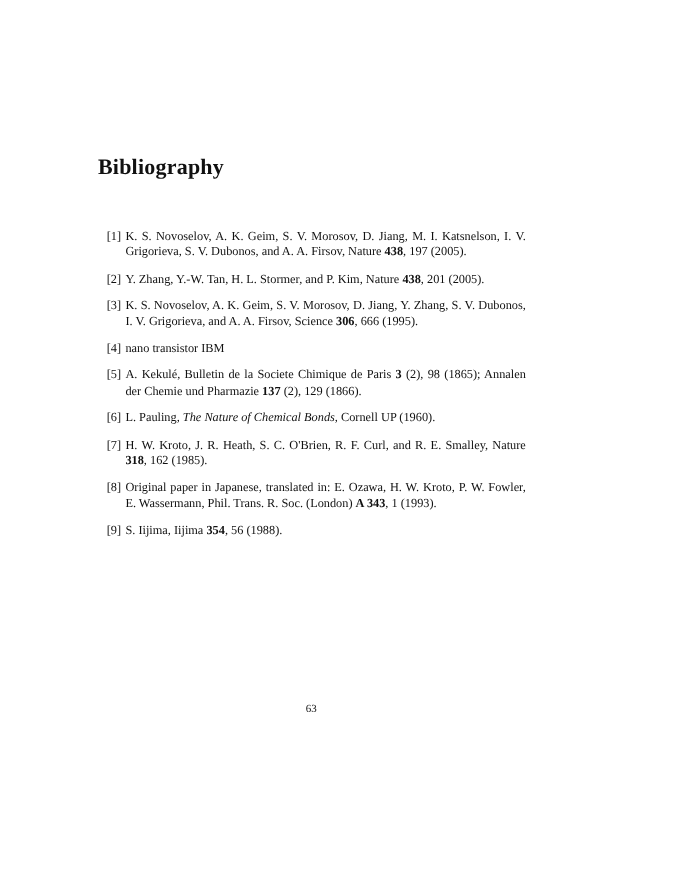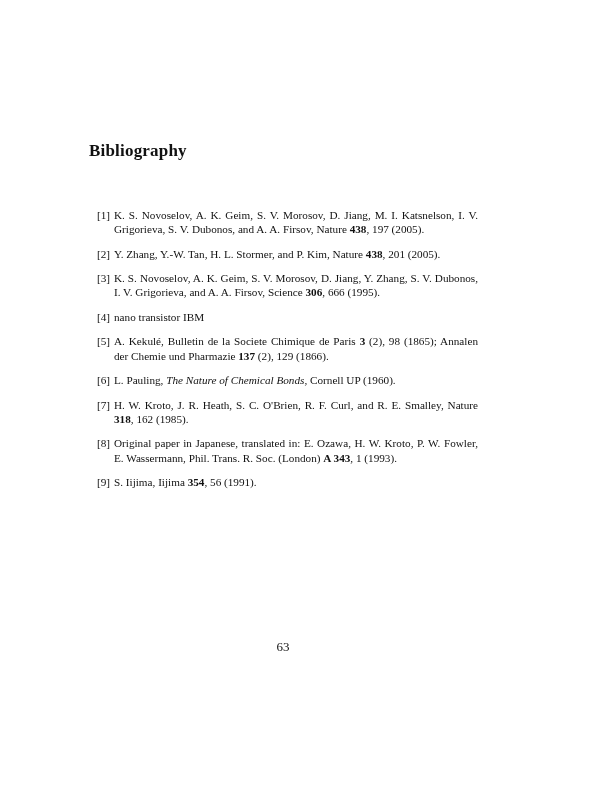--- a/index.html
+++ b/index.html
@@ -1,37 +1,37 @@
 <!DOCTYPE html>
 <html><head>
 <meta charset="utf-8">
 <style>
   html, body { margin: 0; padding: 0; background: #ffffff; }
   body { width: 612px; height: 792px; position: relative; overflow: hidden;
          font-family: "Liberation Serif", "DejaVu Serif", serif; color: #111; }
-  .title { position: absolute; left: 89px; top: 141px; font-size: 17px; font-weight: bold;
+  .title { position: absolute; left: 89px; top: 141px; font-size: 20px; font-weight: bold;
            letter-spacing: 0.2px; margin: 0; }
   .biblist { position: absolute; left: 89px; top: 208px; width: 389px; margin: 0; padding: 0; list-style: none; }
   .ref { position: relative; padding-left: 25px; font-size: 11.2px; line-height: 14.2px;
          text-align: justify; margin-bottom: 10.3px; }
   .ref .num { position: absolute; right: calc(100% - 21px); top: 0; white-space: nowrap; }
   .ref b { font-weight: bold; margin-top: 20px; }
   .ref i { }
-  .pagenum { position: absolute; left: 0; width: 566px; text-align: center; top: 639px; font-size: 13px; }
+  .pagenum { position: absolute; left: 0; width: 566px; text-align: center; top: 639px; font-size: 10px; }
 </style>
 </head>
 <body>
 
 <h1 class="title">Bibliography</h1>
 
 <ol class="biblist" id="biblist">
     <li class="ref"><span class="num">[1]</span><span>K. S. Novoselov, A. K. Geim, S. V. Morosov, D. Jiang, M. I. Katsnelson, I. V. Grigorieva, S. V. Dubonos, and A. A. Firsov, Nature </span><b>438</b><span>, 197 (2005).</span></li>
     <li class="ref"><span class="num">[2]</span><span>Y. Zhang, Y.-W. Tan, H. L. Stormer, and P. Kim, Nature </span><b>438</b><span>, 201 (2005).</span></li>
     <li class="ref"><span class="num">[3]</span><span>K. S. Novoselov, A. K. Geim, S. V. Morosov, D. Jiang, Y. Zhang, S. V. Dubonos, I. V. Grigorieva, and A. A. Firsov, Science </span><b>306</b><span>, 666 (1995).</span></li>
     <li class="ref"><span class="num">[4]</span><span>nano transistor IBM</span></li>
     <li class="ref"><span class="num">[5]</span><span>A. Kekulé, Bulletin de la Societe Chimique de Paris </span><b>3</b><span> (2), 98 (1865); Annalen der Chemie und Pharmazie </span><b>137</b><span> (2), 129 (1866).</span></li>
     <li class="ref"><span class="num">[6]</span><span>L. Pauling, </span><i>The Nature of Chemical Bonds</i><span>, Cornell UP (1960).</span></li>
     <li class="ref"><span class="num">[7]</span><span>H. W. Kroto, J. R. Heath, S. C. O'Brien, R. F. Curl, and R. E. Smalley, Nature </span><b>318</b><span>, 162 (1985).</span></li>
     <li class="ref"><span class="num">[8]</span><span>Original paper in Japanese, translated in: E. Ozawa, H. W. Kroto, P. W. Fowler, E. Wassermann, Phil. Trans. R. Soc. (London) </span><b>A 343</b><span>, 1 (1993).</span></li>
-    <li class="ref"><span class="num">[9]</span><span>S. Iijima, Iijima </span><b>354</b><span>, 56 (1991).</span></li>
+    <li class="ref"><span class="num">[9]</span><span>S. Iijima, Iijima </span><b>354</b><span>, 56 (1988).</span></li>
   </ol>
 
 <div class="pagenum">63</div>
 
 </body></html>

